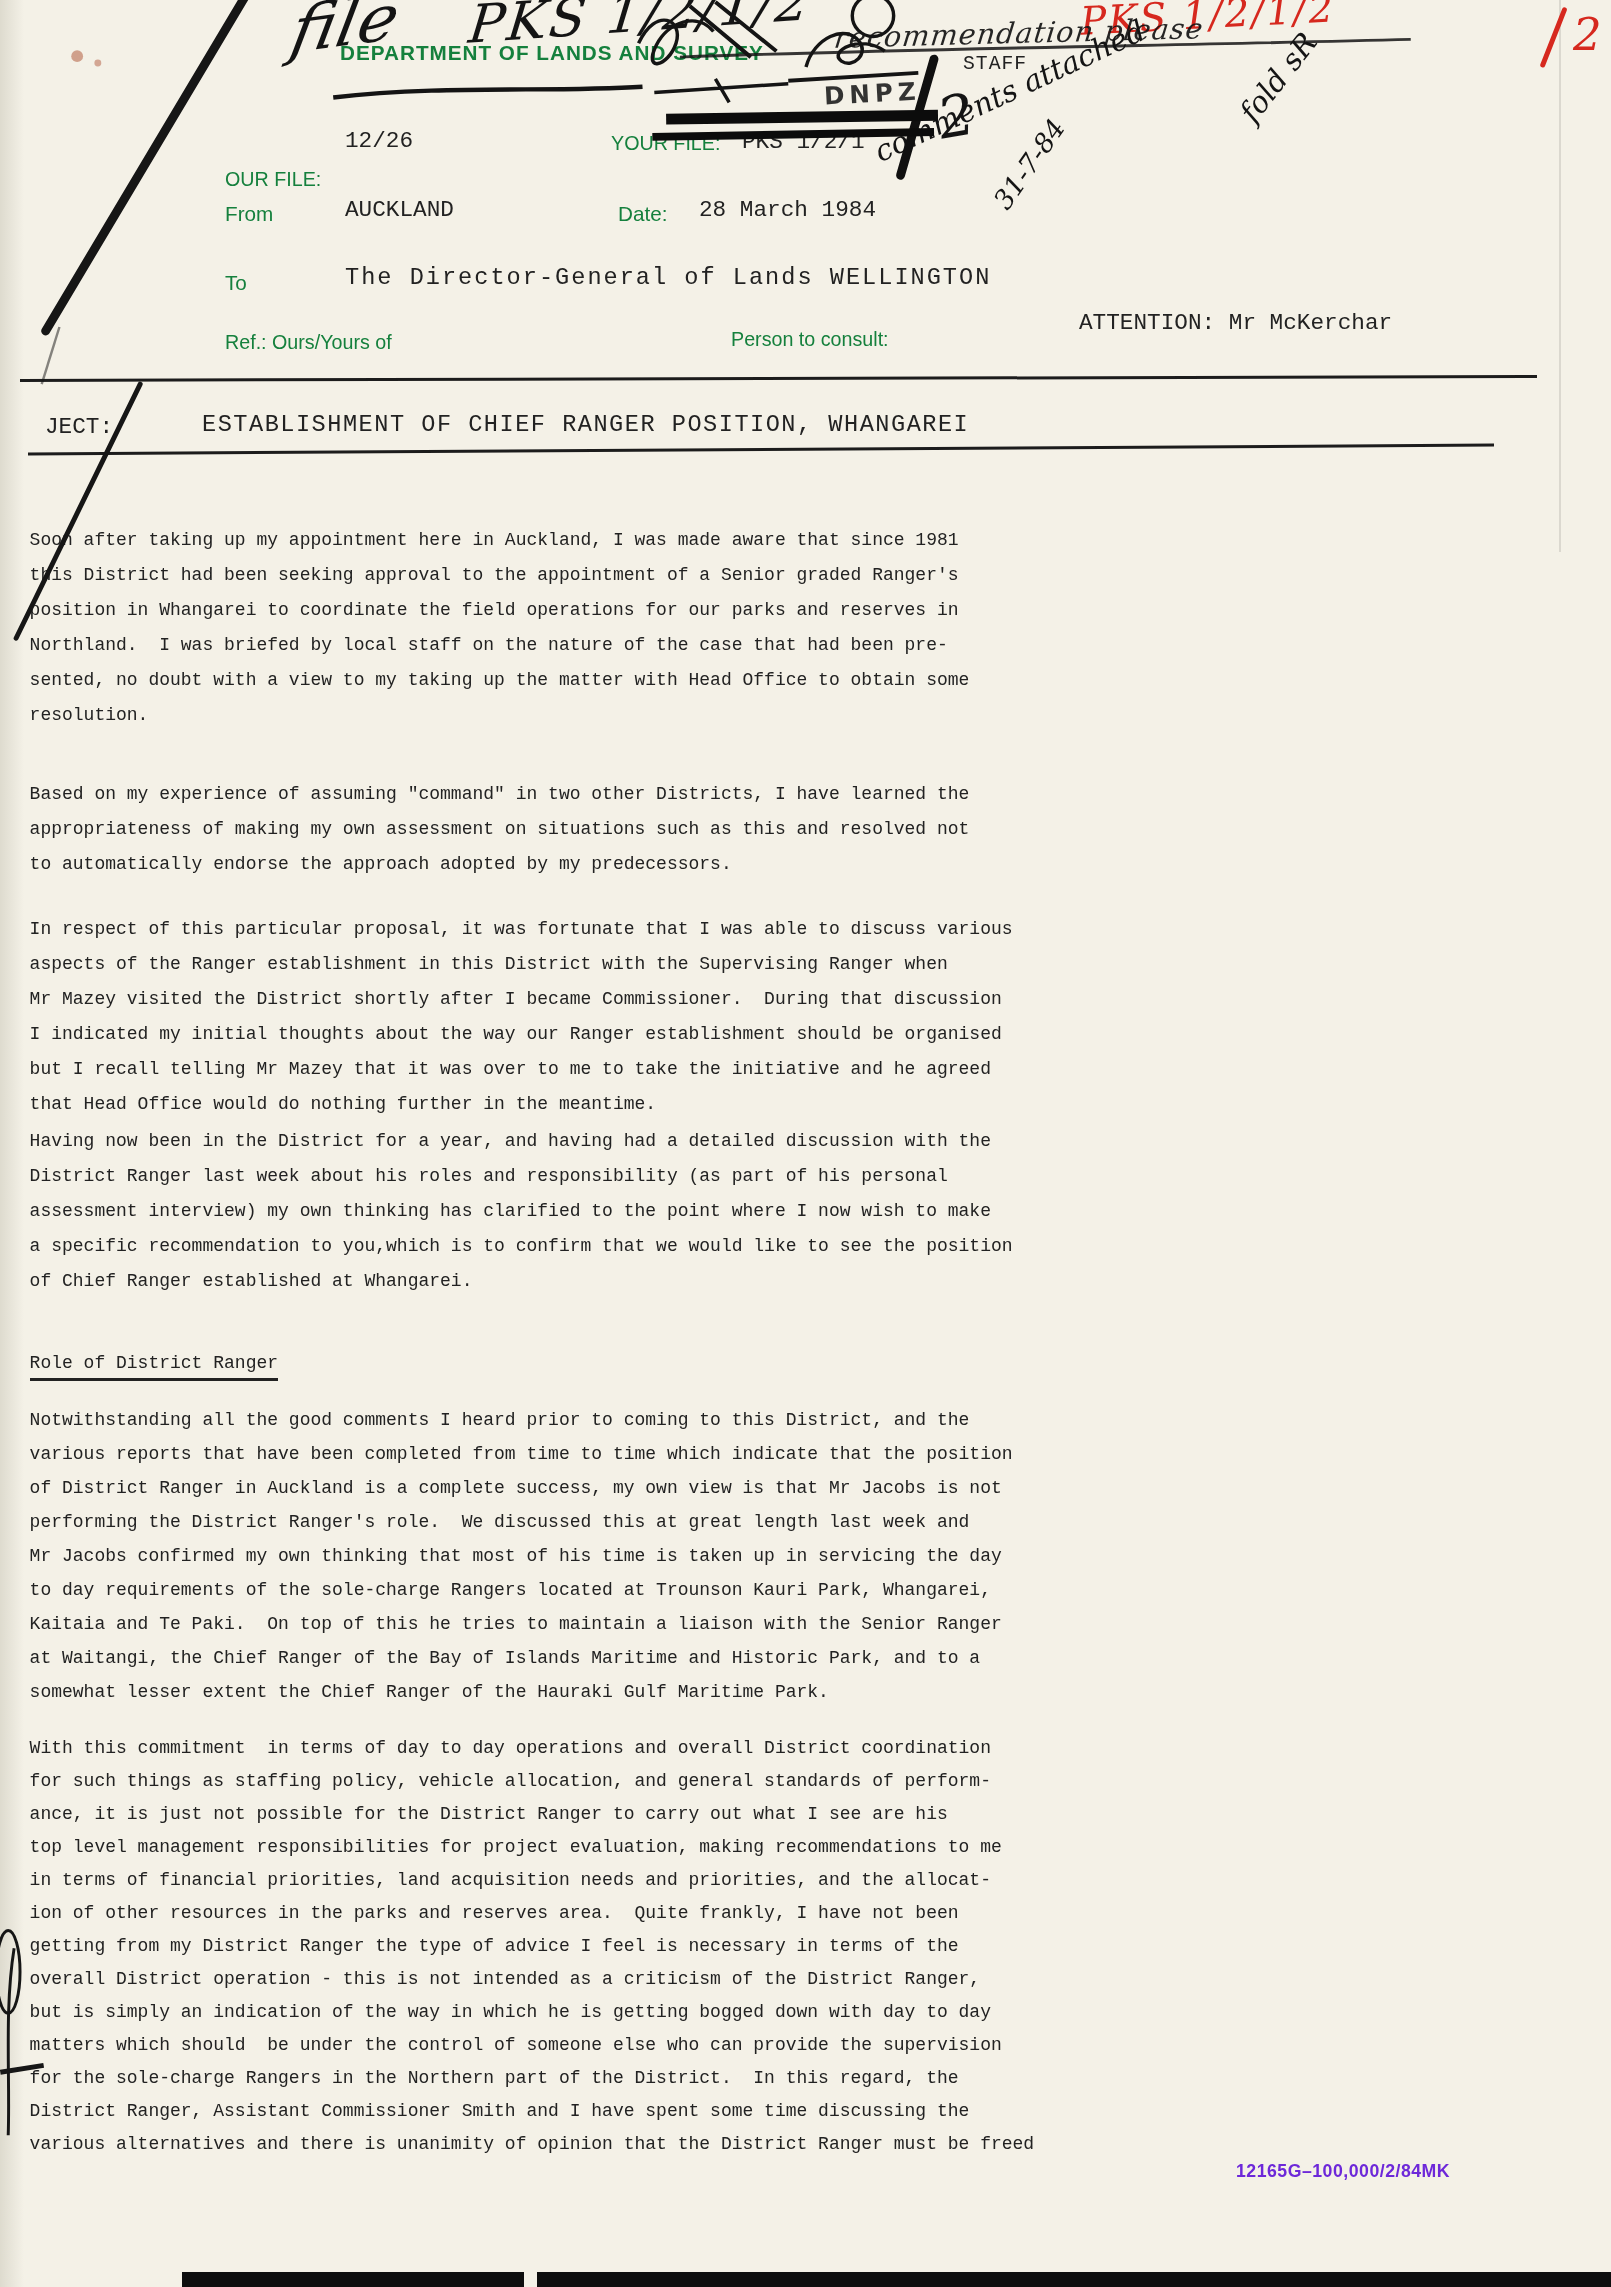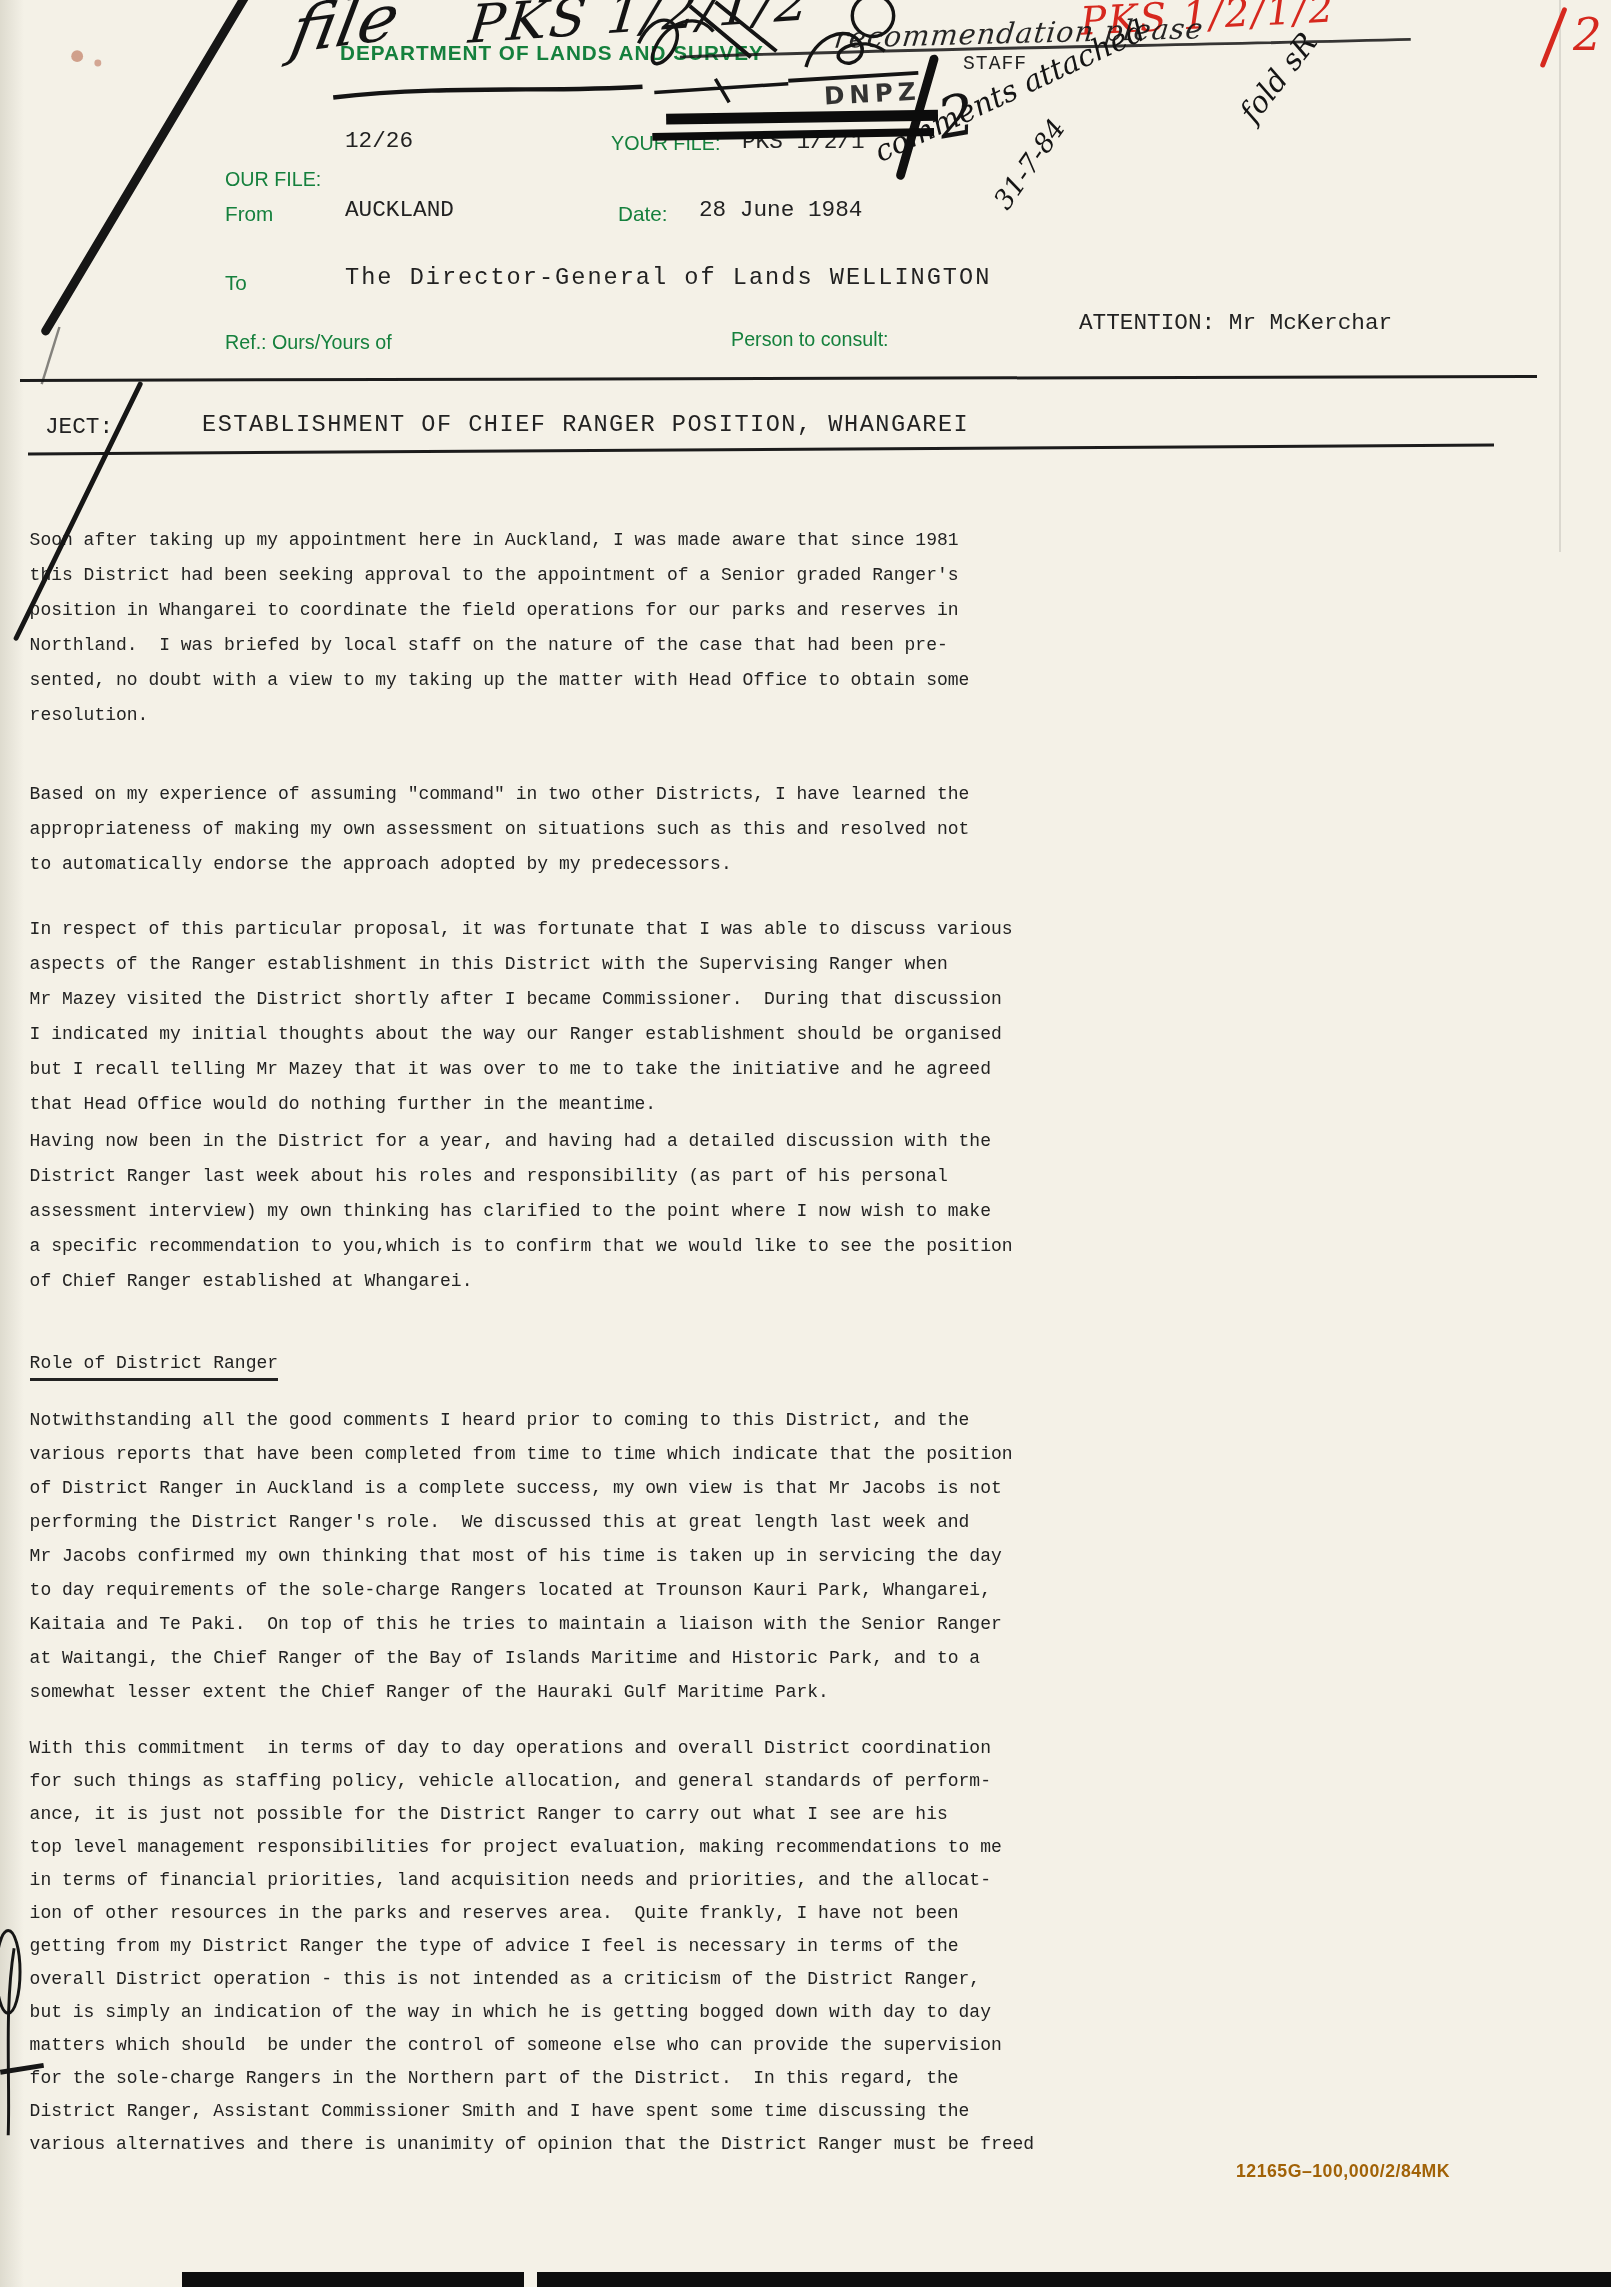--- a/index.html
+++ b/index.html
@@ -40,21 +40,21 @@
   <div class="abs sans txt" style="left:225px;top:132px;font-size:19.7px;margin-top:36px;">OUR FILE:</div>
   <div class="abs mono txt" style="left:345px;top:128px;font-size:22.7px;">12/26</div>
 
   <div class="abs sans txt" style="left:611px;top:132px;font-size:19.7px;">YOUR FILE:</div>
   <div class="abs mono txt" style="left:742px;top:129px;font-size:22.7px;">PKS 1/2/1</div>
 
   <div class="abs sans txt" style="left:225px;top:202px;font-size:20.7px;">From</div>
   <div class="abs mono txt" style="left:345px;top:197px;font-size:22.7px;">AUCKLAND</div>
 
   <div class="abs sans txt" style="left:618px;top:202px;font-size:20.7px;text-align:center;">Date:</div>
-  <div class="abs mono txt" style="left:699px;top:197px;font-size:22.7px;">28 June 1984</div>
+  <div class="abs mono txt" style="left:699px;top:197px;font-size:22.7px;">28 March 1984</div>
 
   <div class="abs sans txt" style="left:225px;top:271px;font-size:20.7px;">To</div>
   <div class="abs mono txt" style="left:345px;top:264px;font-size:23.6px;letter-spacing:2px;">The Director-General of Lands WELLINGTON</div>
 
   <div class="abs mono txt" style="left:1079px;top:310px;font-size:22.7px;">ATTENTION: Mr McKerchar</div>
 
   <div class="abs sans txt" style="left:225px;top:331px;font-size:19.7px;">Ref.: Ours/Yours of</div>
   <div class="abs sans txt" style="left:731px;top:328px;font-size:19.7px;">Person to consult:</div>
 
   <div class="abs mono txt" style="left:963px;top:53px;font-size:19.7px;letter-spacing:1px;">STAFF</div>
@@ -123,21 +123,21 @@
 in terms of financial priorities, land acquisition needs and priorities, and the allocat-
 ion of other resources in the parks and reserves area.  Quite frankly, I have not been
 getting from my District Ranger the type of advice I feel is necessary in terms of the
 overall District operation - this is not intended as a criticism of the District Ranger,
 but is simply an indication of the way in which he is getting bogged down with day to day
 matters which should  be under the control of someone else who can provide the supervision
 for the sole-charge Rangers in the Northern part of the District.  In this regard, the
 District Ranger, Assistant Commissioner Smith and I have spent some time discussing the
 various alternatives and there is unanimity of opinion that the District Ranger must be freed</div>
 
-  <div class="abs sans txt" style="left:1236px;top:2161px;font-size:17.7px;font-weight:600;letter-spacing:0.5px;color:#a16207;">12165G–100,000/2/84MK</div>
+  <div class="abs sans txt" style="left:1236px;top:2161px;font-size:17.7px;font-weight:600;letter-spacing:0.5px;color:#6d28d9;">12165G–100,000/2/84MK</div>
 
   <svg class="overlay" width="1612" height="2287" viewBox="0 0 1636 2322">
 
     <line x1="250" y1="-6" x2="46" y2="336" stroke="#161616" stroke-width="9" stroke-linecap="round"></line>
     <line x1="60" y1="332" x2="42" y2="390" stroke="#161616" stroke-width="2.5" opacity=".5"></line>
     <line x1="142" y1="390" x2="16" y2="648" stroke="#161616" stroke-width="5" stroke-linecap="round"></line>
 
     <path d="M338,99 C450,86 560,94 652,88" fill="none" stroke="#141414" stroke-width="4.5"></path>
     <path d="M664,94 L800,85 M726,80 l14,24" fill="none" stroke="#141414" stroke-width="3.5"></path>
 

